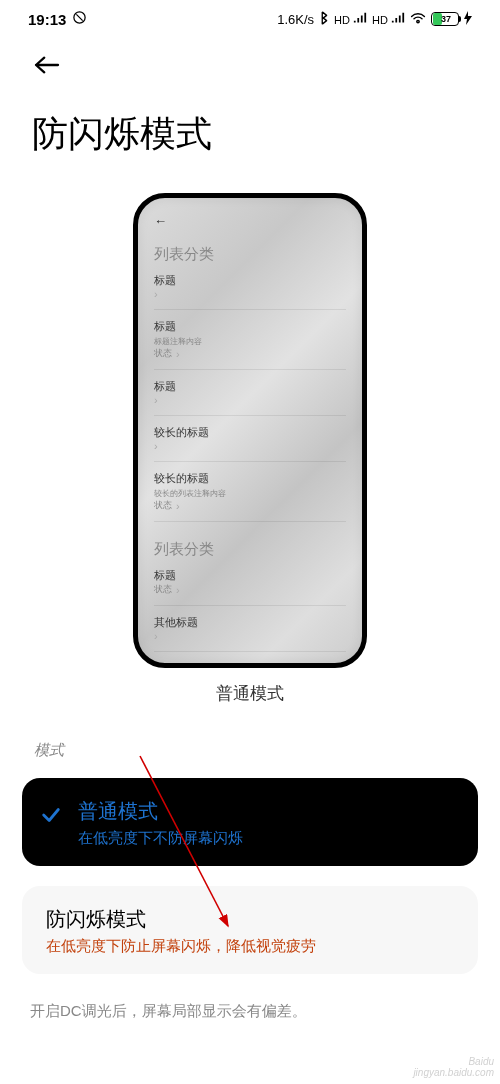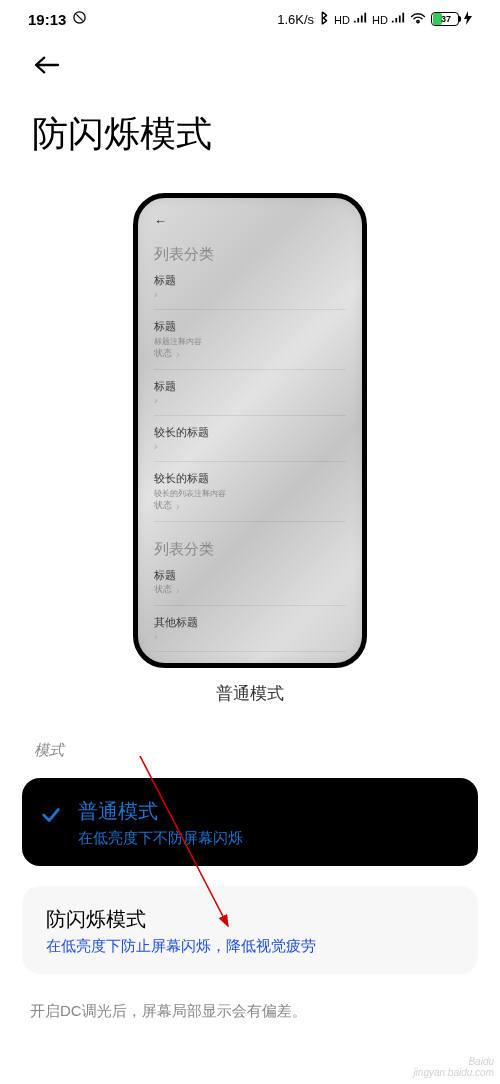--- a/index.html
+++ b/index.html
@@ -102,21 +102,21 @@
     position: absolute;
     left: 18px;
     top: 26px;
     color: #1e88e5;
   }
   .mode-title { font-size: 20px; font-weight: 500; }
   .mode-card.selected .mode-title,
   .mode-card.selected .mode-desc { color: #1e73d0; }
   .mode-card.unselected .mode-title { color: #000; }
   .mode-desc { font-size: 15px; margin-top: 4px; }
-  .mode-card.unselected .mode-desc { color: #1d4ed8; }
+  .mode-card.unselected .mode-desc { color: #c2410c; }
   .footer-note {
     font-size: 15px;
     color: #888;
     padding: 8px 30px 0 30px;
   }
   .arrow-annotation {
     position: absolute;
     pointer-events: none;
     left: 0; top: 0;
     width: 100%; height: 100%;

